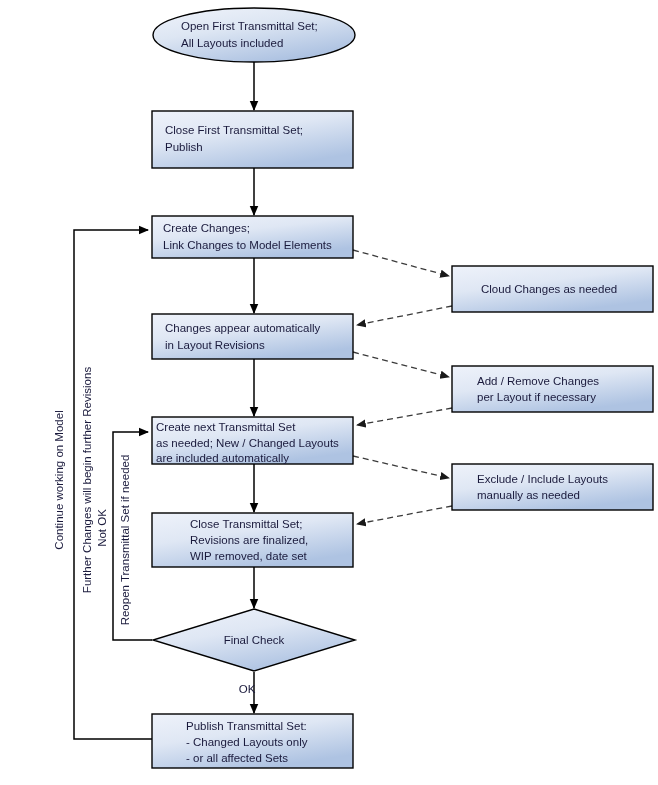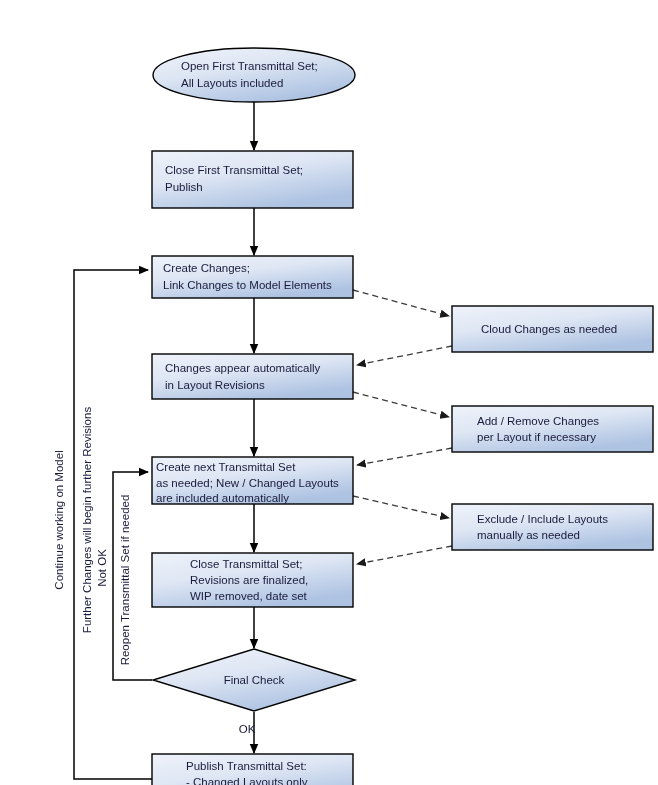--- a/index.html
+++ b/index.html
@@ -11,21 +11,20 @@
   body {
     width: 658px;
     height: 785px;
     font-family: "Liberation Sans", sans-serif;
     overflow: hidden;
   }
   #flowchart-root {
     position: relative;
     width: 658px;
     height: 717px;
-    margin-top: 40px;
   }
   svg#flow-svg {
     display: block;
     width: 658px;
     height: 785px;
   }
   .node-shape {
     stroke: #000000;
     stroke-width: 1.4;
   }

